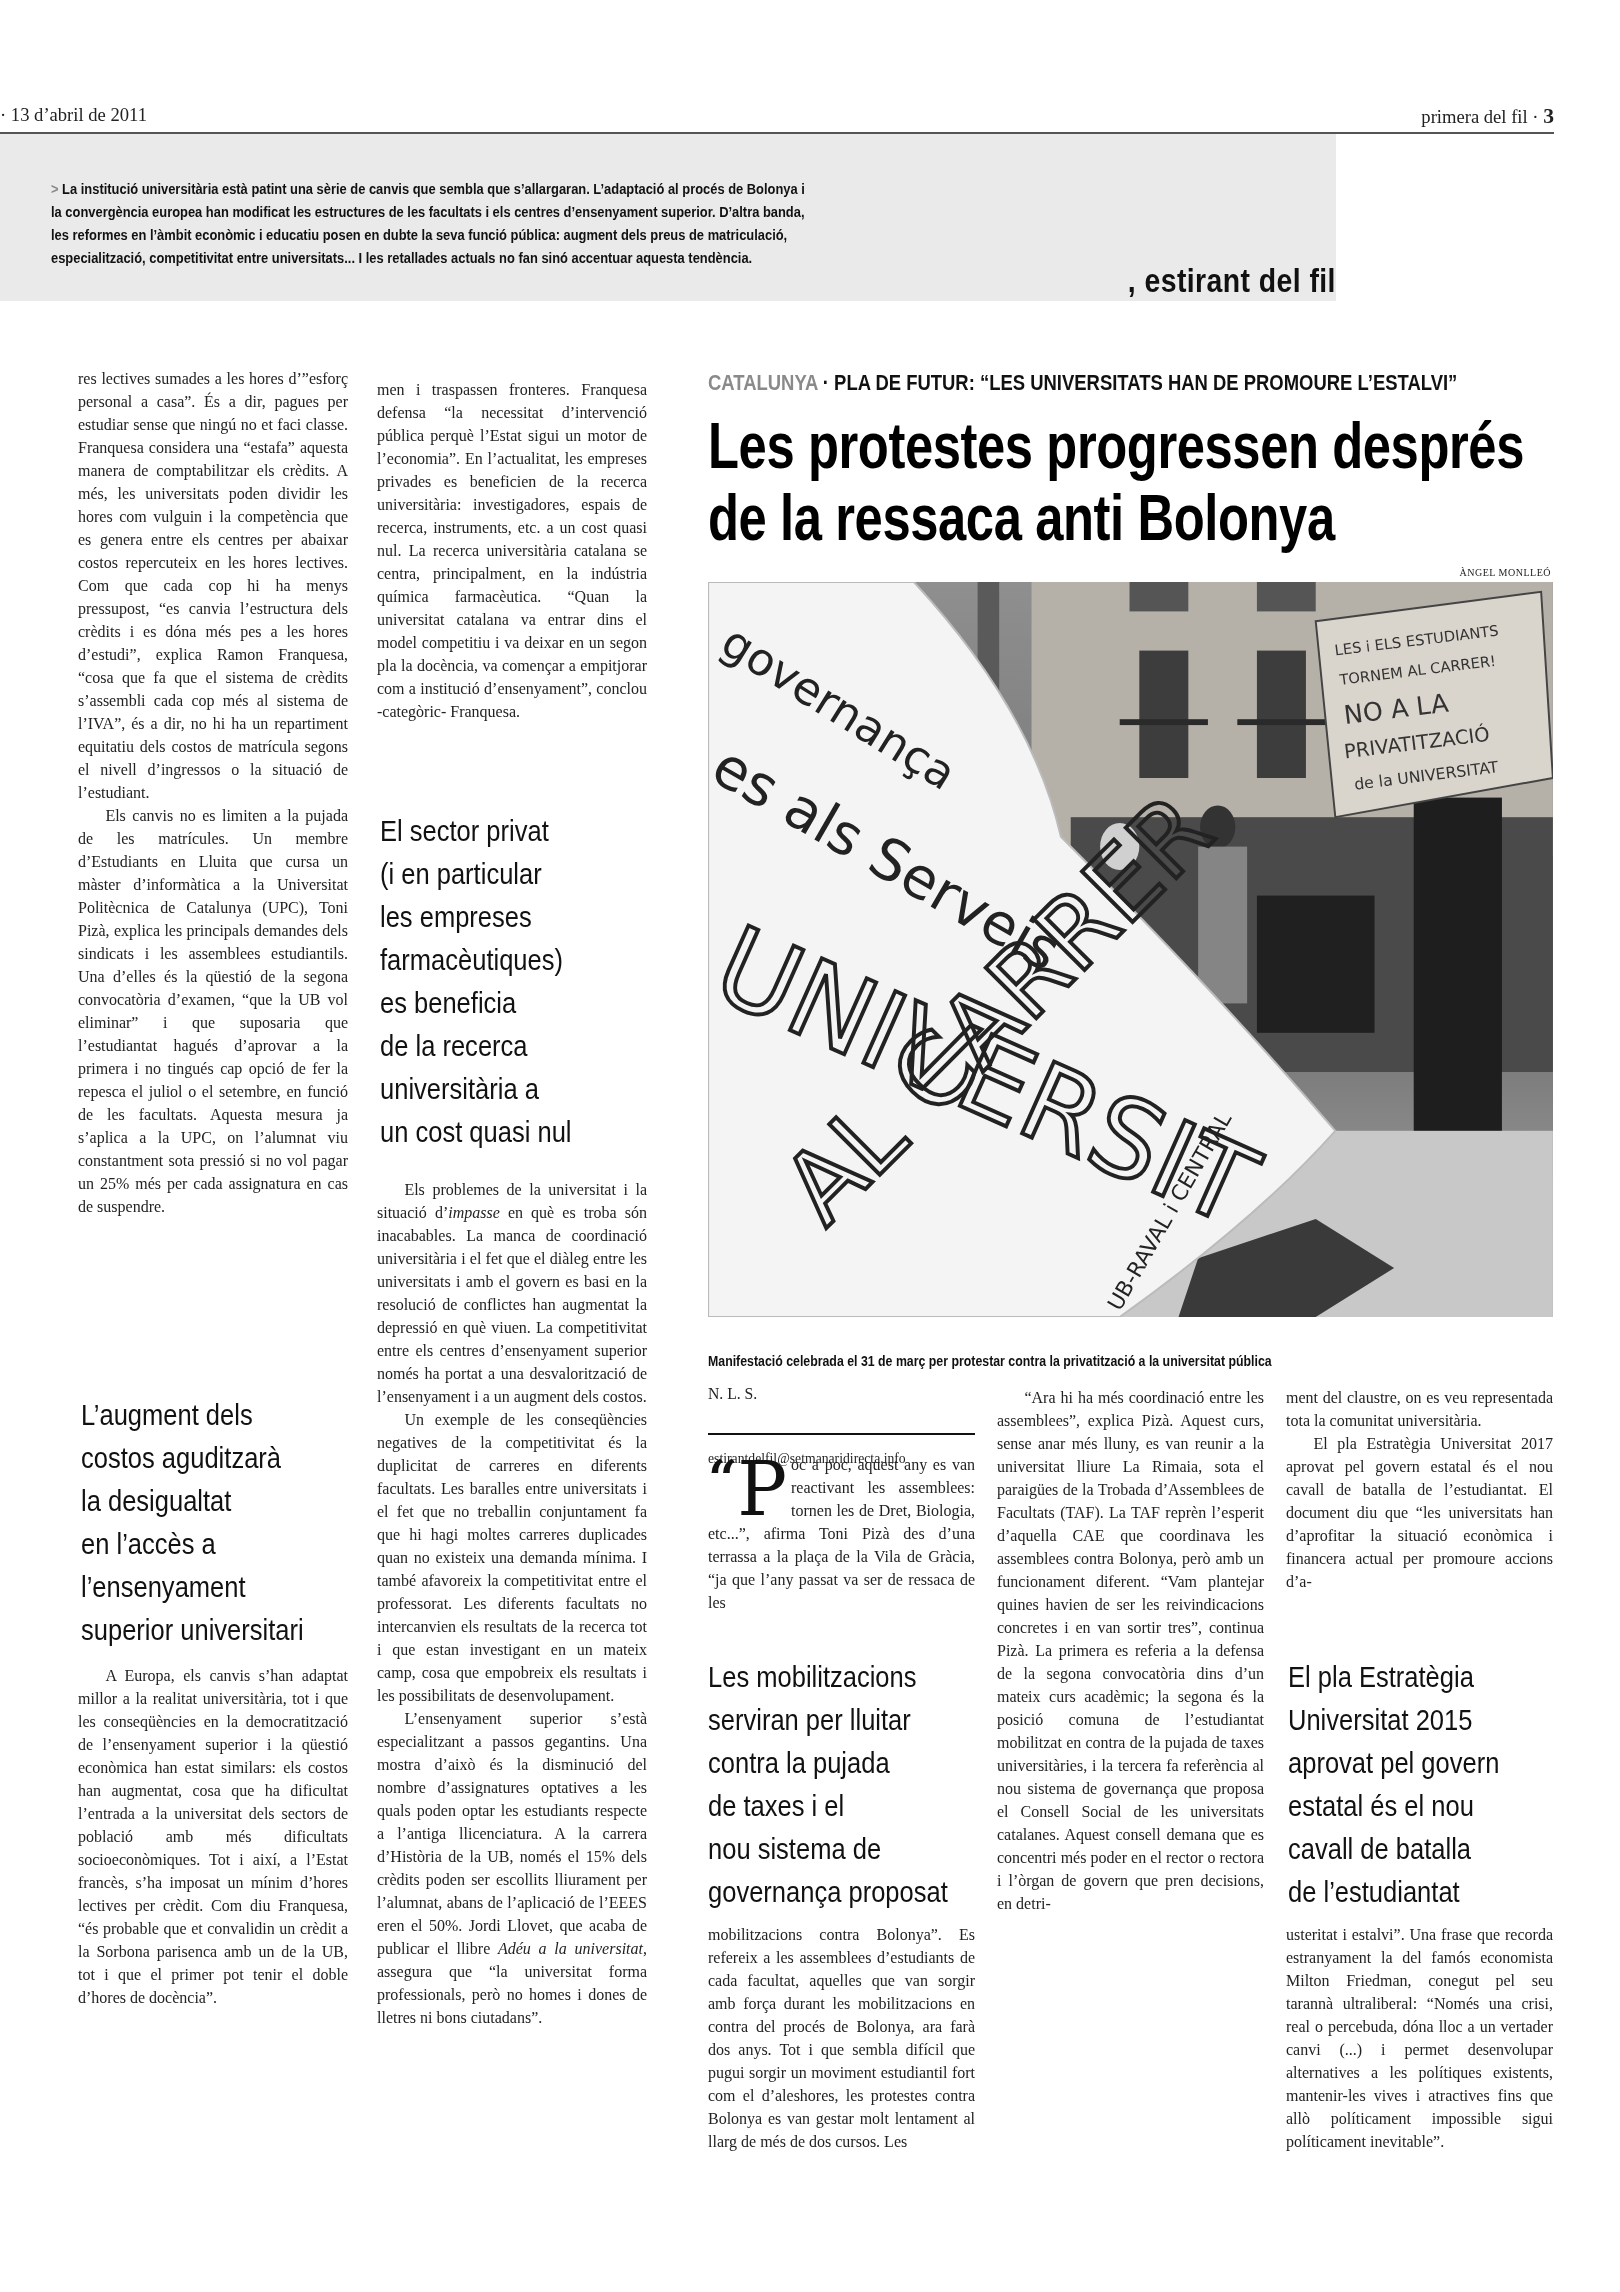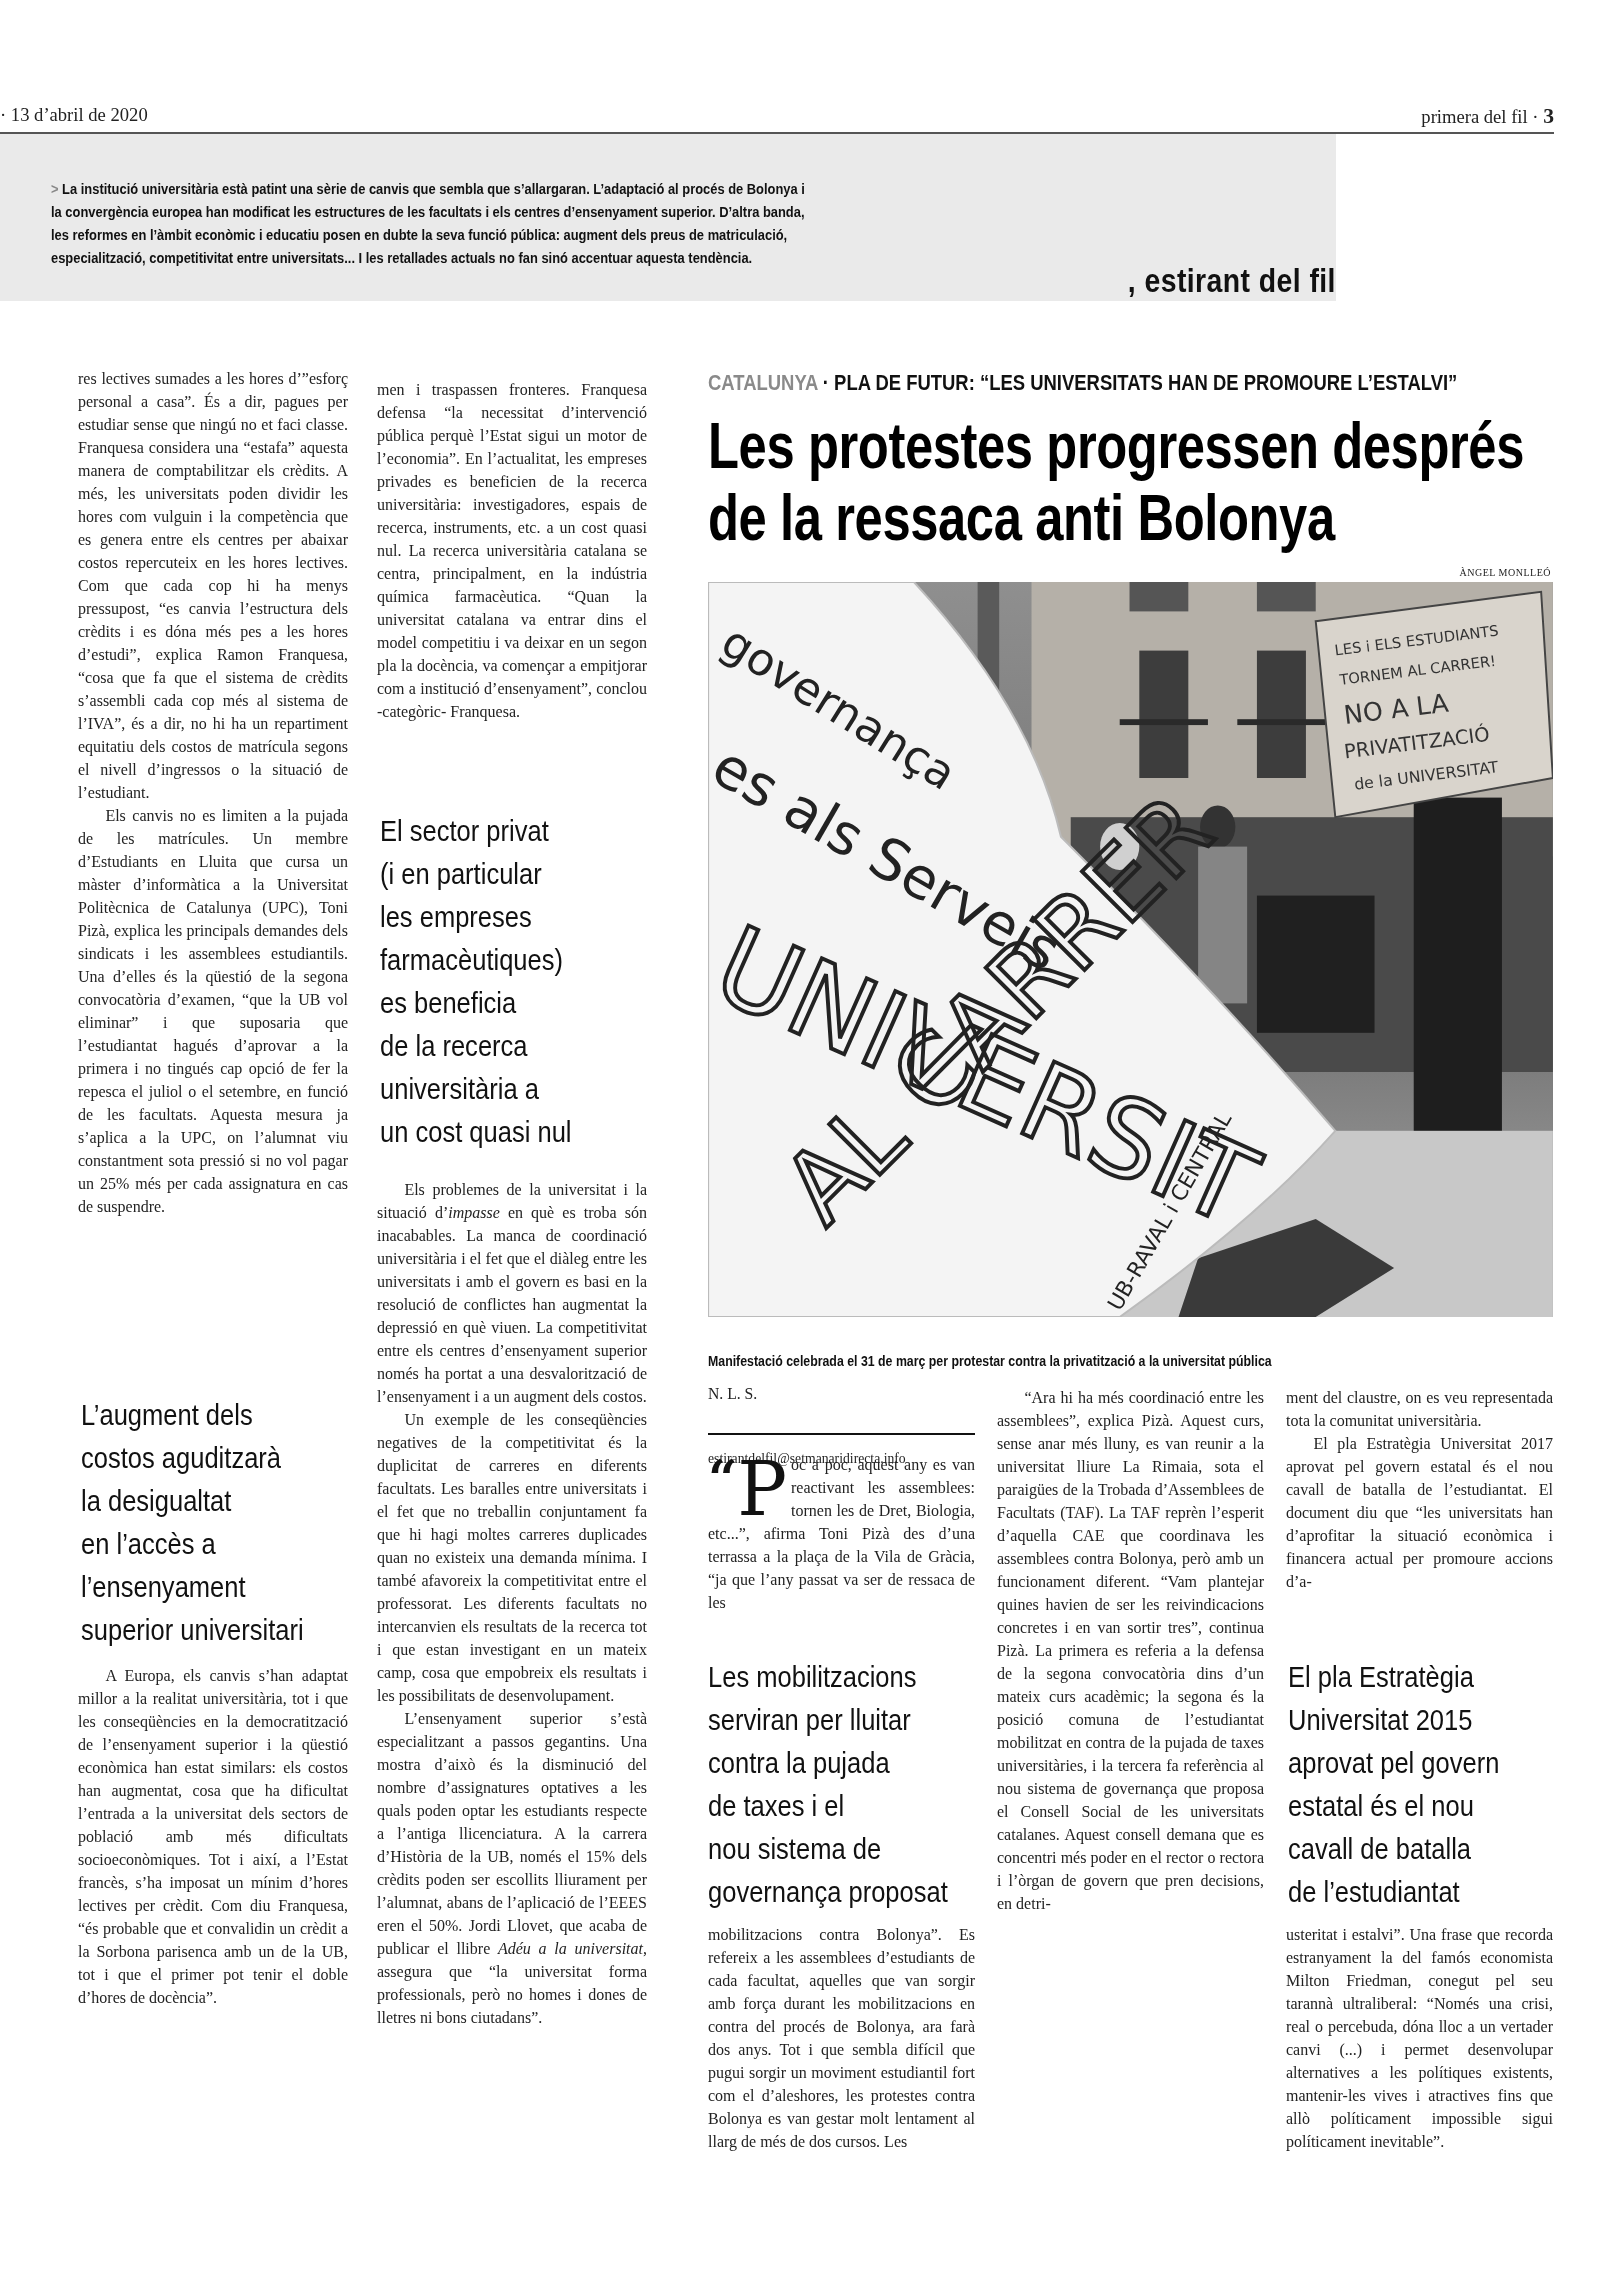--- a/index.html
+++ b/index.html
@@ -52,21 +52,21 @@
   .col-5 { left: 1286px; width: 267px; }
 
   .dropcap-para { position: relative; }
   .dropcap { float: left; font-family: "DejaVu Serif", serif; font-size: 74px; line-height: 61px; margin: 5.9px 3.9px 0 0; color: #111; }
   .dropcap-quote { font-weight: bold; font-size: 51px; line-height: 39px; vertical-align: top; }
 </style>
 </head>
 <body>
 
 <div class="running-header">
-  <span class="rh-left">·  13 d’abril de 2020</span>
+  <span class="rh-left">·  13 d’abril de 2011</span>
   <span class="rh-right"><span>primera del fil</span><span> · </span><b>3</b></span>
 </div>
 <div class="rh-rule"></div>
 
 <div class="lead-box">
   <div class="lead-text"><span class="lead-arrow">&gt;</span><span> La institució universitària està patint una sèrie de canvis que sembla que s’allargaran. L’adaptació al procés de Bolonya i la convergència europea han modificat les estructures de les facultats i els centres d’ensenyament superior. D’altra banda, les reformes en l’àmbit econòmic i educatiu posen en dubte la seva funció pública: augment dels preus de matriculació, especialització, competitivitat entre universitats... I les retallades actuals no fan sinó accentuar aquesta tendència.</span></div>
   <div class="section-label">, estirant del fil</div>
 </div>
 
 <div class="col col-1" style="top:367px;">

